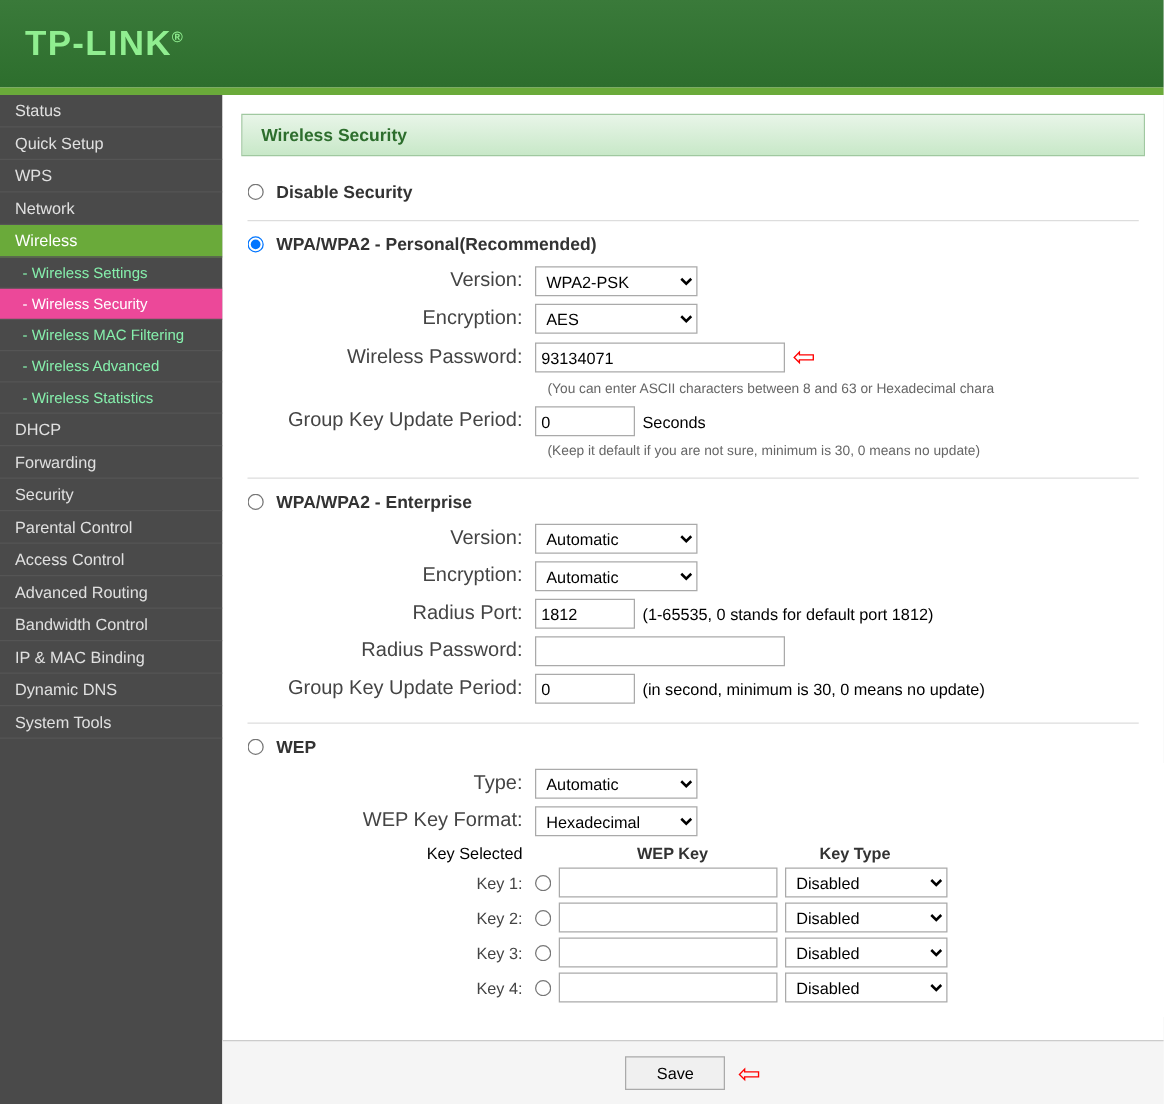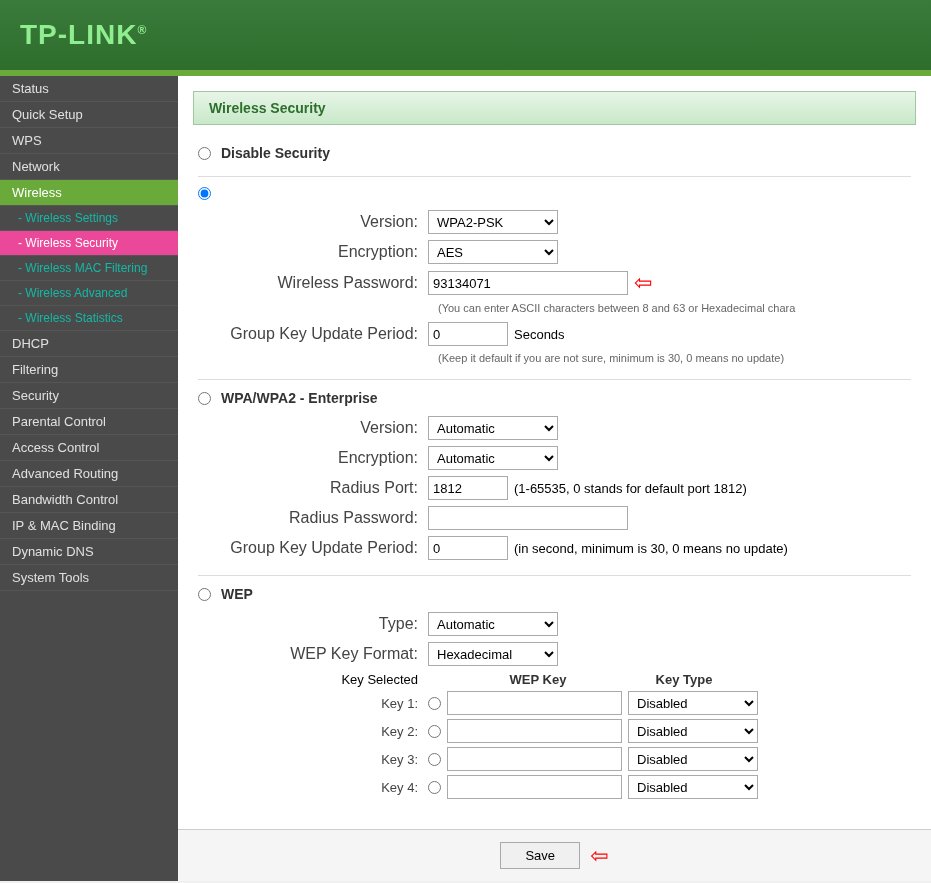--- a/index.html
+++ b/index.html
@@ -39,21 +39,21 @@
     .sidebar-item {
       display: block;
       padding: 5px 12px;
       color: #e0e0e0;
       font-size: 13px;
       cursor: pointer;
       border-bottom: 1px solid #555;
       text-decoration: none;
     }
     .sidebar-item.active { background: #6aaa3a; color: white; }
-    .sidebar-item.sub { padding-left: 18px; font-size: 12px; color: #14b8a6; }
+    .sidebar-item.sub { padding-left: 18px; font-size: 12px; color: #86efac; }
     .sidebar-item.sub.active { background: #ec4899; color: white; font-weight: normal; }
 
     
     .main-content {
       flex: 1;
       background: white;
       padding: 0;
     }
 
     
@@ -244,21 +244,21 @@
     <div class="sidebar-item">Quick Setup</div>
     <div class="sidebar-item">WPS</div>
     <div class="sidebar-item">Network</div>
     <div class="sidebar-item active">Wireless</div>
     <div class="sidebar-item sub">- Wireless Settings</div>
     <div class="sidebar-item sub active">- Wireless Security</div>
     <div class="sidebar-item sub">- Wireless MAC Filtering</div>
     <div class="sidebar-item sub">- Wireless Advanced</div>
     <div class="sidebar-item sub">- Wireless Statistics</div>
     <div class="sidebar-item">DHCP</div>
-    <div class="sidebar-item">Filtering</div>
+    <div class="sidebar-item">Forwarding</div>
     <div class="sidebar-item">Security</div>
     <div class="sidebar-item">Parental Control</div>
     <div class="sidebar-item">Access Control</div>
     <div class="sidebar-item">Advanced Routing</div>
     <div class="sidebar-item">Bandwidth Control</div>
     <div class="sidebar-item">IP &amp; MAC Binding</div>
     <div class="sidebar-item">Dynamic DNS</div>
     <div class="sidebar-item">System Tools</div>
   </div>
 
@@ -275,20 +275,21 @@
           <input type="radio" name="security_mode" style="">
           <span class="radio-title">Disable Security</span>
         </div>
       </div>
 
       <hr class="section-divider">
 
       <div class="radio-section">
         <div class="radio-label-row">
           <input type="radio" name="security_mode" checked="" style="">
+          <span class="radio-title">WPA/WPA2 - Personal(Recommended)</span>
         </div>
 
         <div class="form-table">
 
           <div class="form-row">
             <div class="form-label">Version:</div>
             <div class="form-control">
               <select>
                 <option>WPA2-PSK</option>
                 <option>Automatic</option>

